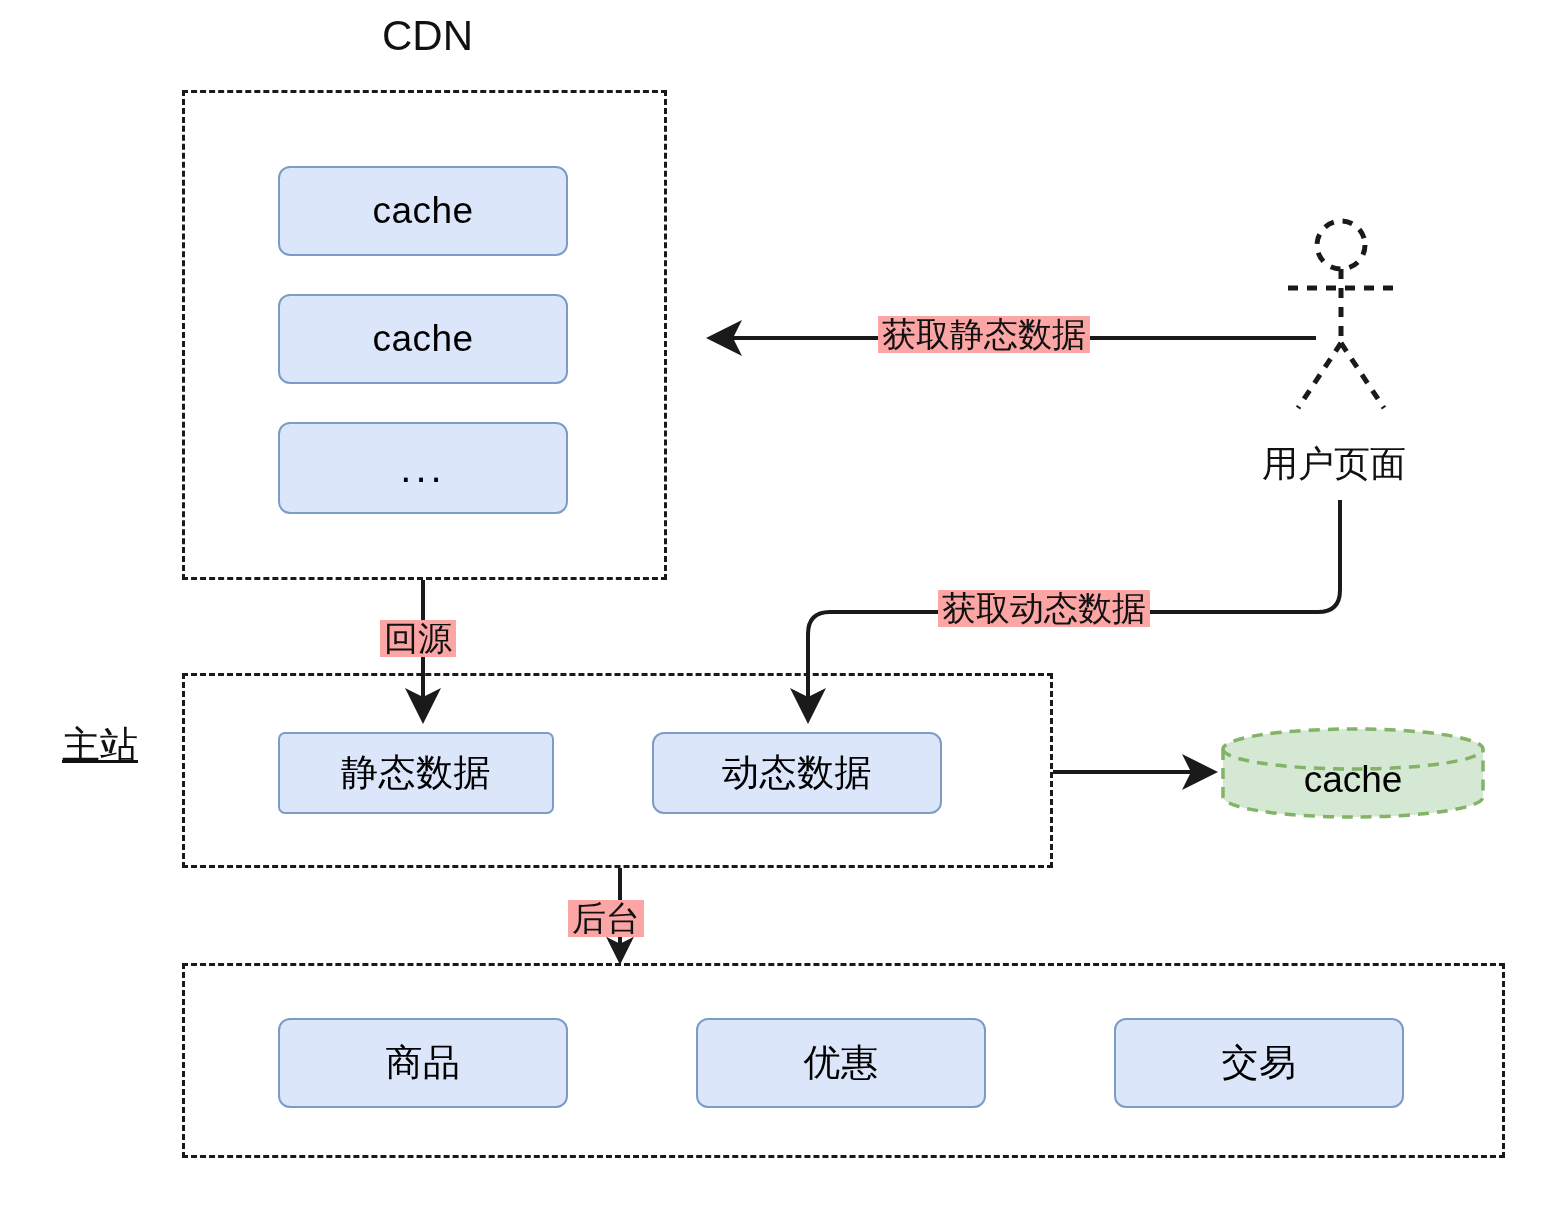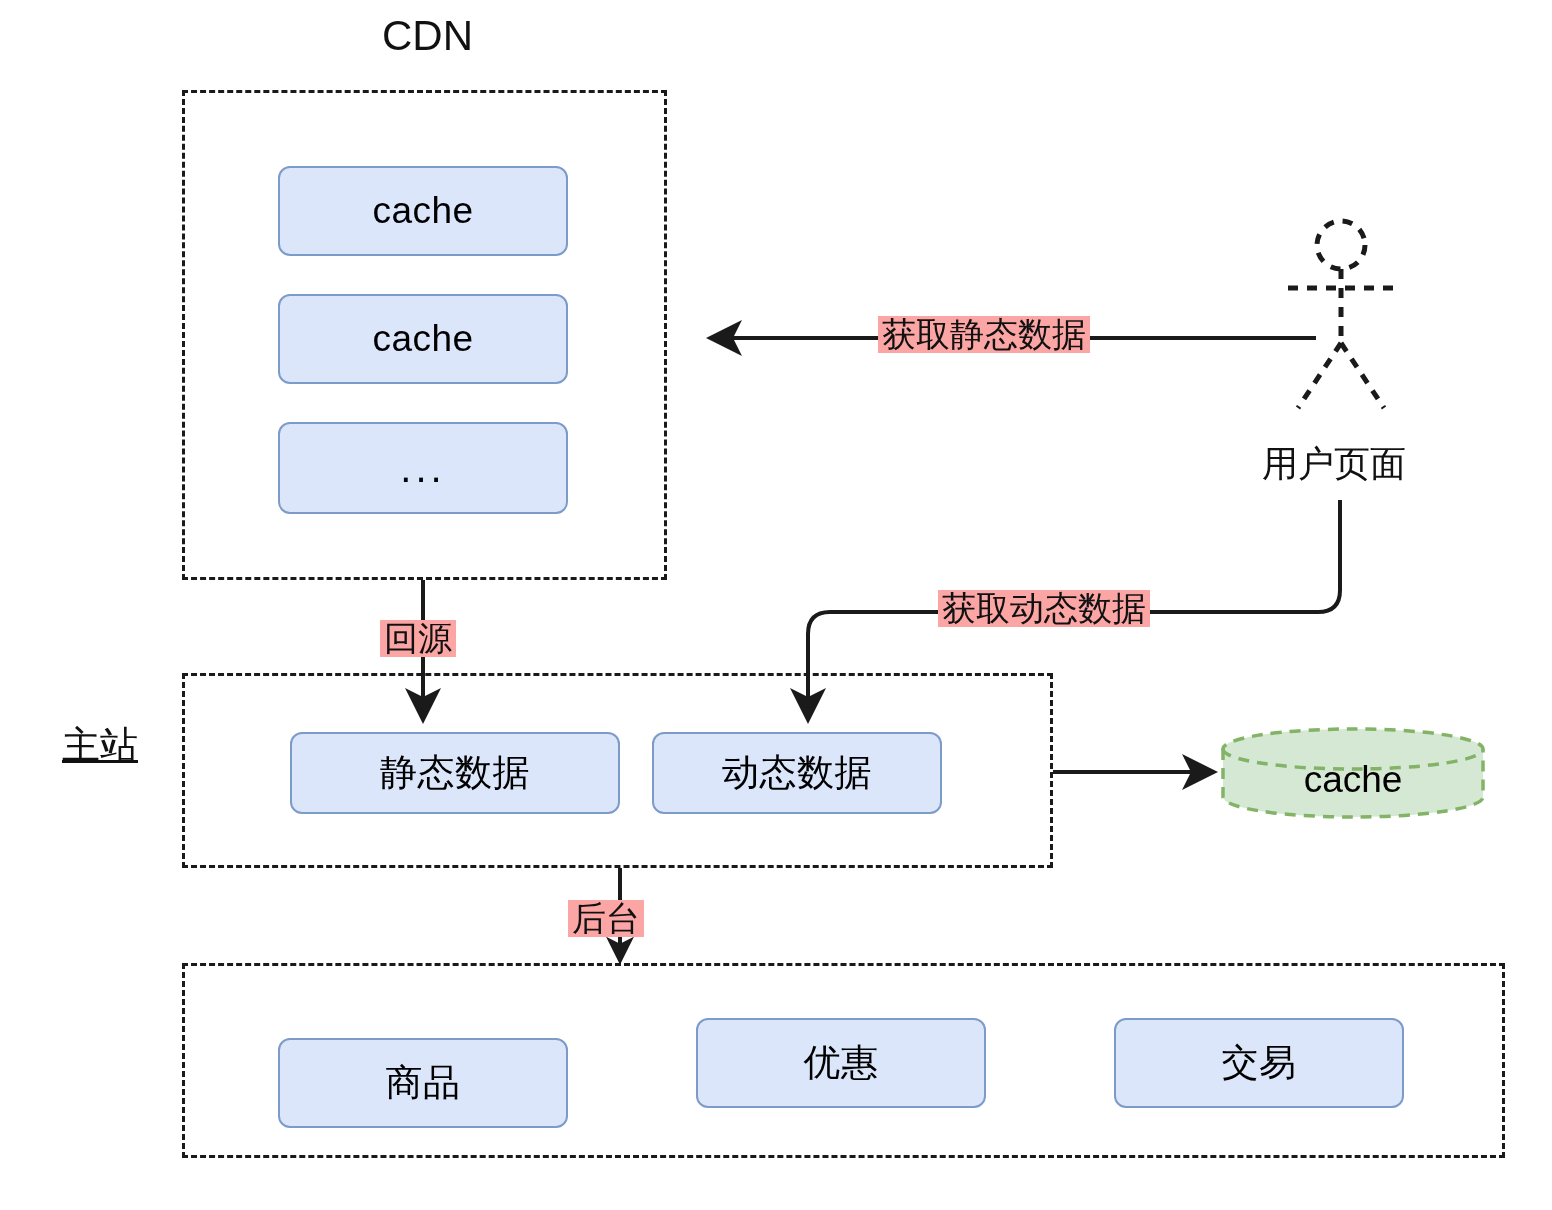--- a/index.html
+++ b/index.html
@@ -157,39 +157,39 @@
   <div class="edge-label" style="left:380px; top:620px;text-align:right;">回源</div>
 
   <div class="edge-label" style="left:938px; top:590px;text-align:center;">获取动态数据</div>
 
   <div class="edge-label" style="left:568px; top:900px;">后台</div>
 
   <div class="plain-label" style="left:62px; top:720px;text-decoration:underline;">主站</div>
 
   <div class="group-box" style="left:182px; top:673px; width:871px; height:195px;"></div>
 
-  <div class="node" style="left:290px; top:732px; width:330px; height:82px;">
+  <div class="node" style="left:278px; top:732px; width:276px; height:82px;border-radius:7px;">
     <span>静态数据</span>
   </div>
 
   <div class="node" style="left:652px; top:732px; width:290px; height:82px;">
     <span>动态数据</span>
   </div>
 
   <div class="cylinder" style="left:1221px; top:727px;">
     <svg width="264" height="92" viewBox="0 0 264 92" xmlns="http://www.w3.org/2000/svg">
       <path d="M 2 22 L 2 70 A 130 20 0 0 0 262 70 L 262 22 A 130 20 0 0 0 2 22 Z" fill="#d5e8d4" stroke="#82b366" stroke-width="3.5" stroke-dasharray="11 8"></path>
       <path d="M 2 22 A 130 20 0 0 0 262 22" fill="none" stroke="#82b366" stroke-width="3.5" stroke-dasharray="11 8"></path>
     </svg>
     <div class="cyl-text">cache</div>
   </div>
 
   <div class="group-box" style="left:182px; top:963px; width:1323px; height:195px;"></div>
 
-  <div class="node" style="left:278px; top:1018px; width:290px; height:90px;margin-top:20px;">
+  <div class="node" style="left:278px; top:1018px; width:290px; height:90px;">
     <span>商品</span>
   </div>
 
   <div class="node" style="left:1114px; top:1018px; width:290px; height:90px;">
     <span>交易</span>
   </div>
 
   <div class="node" style="left:696px; top:1018px; width:290px; height:90px;">
     <span>优惠</span>
   </div>

